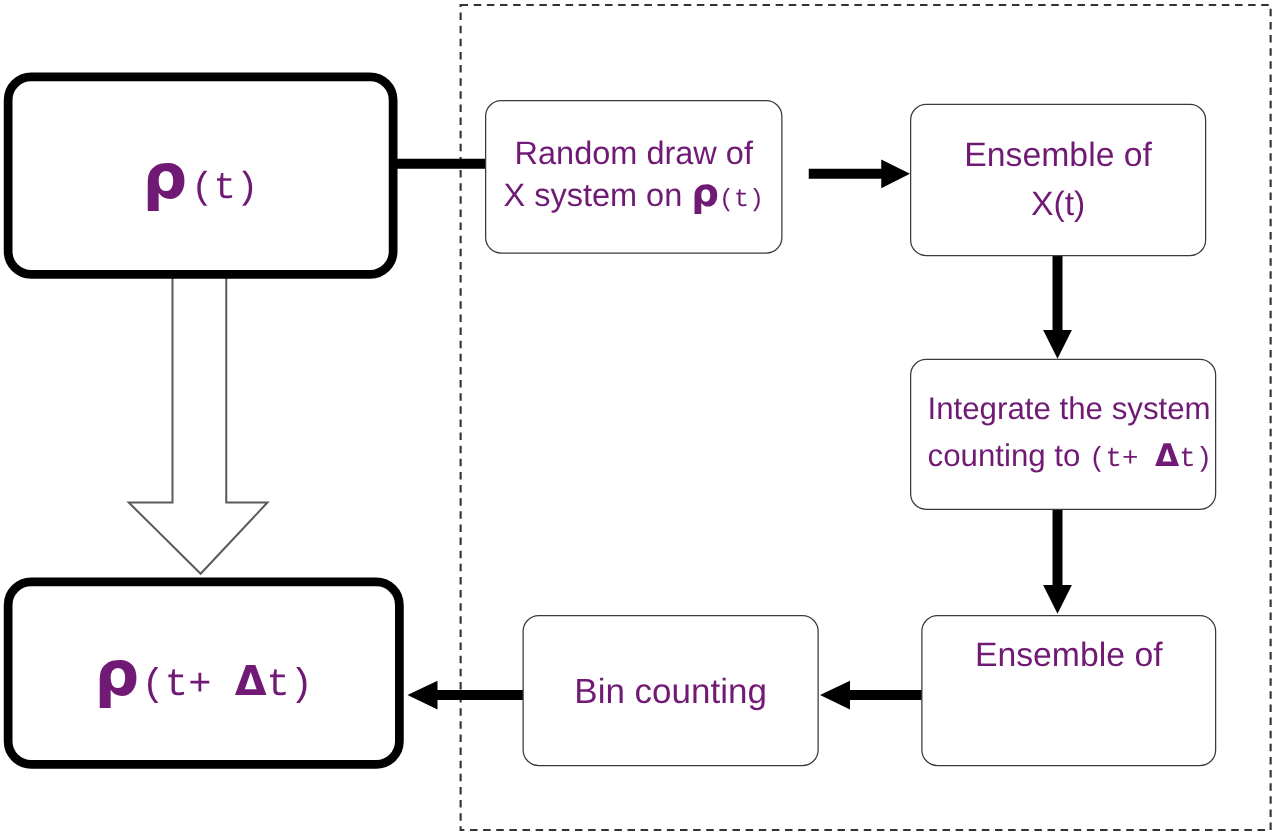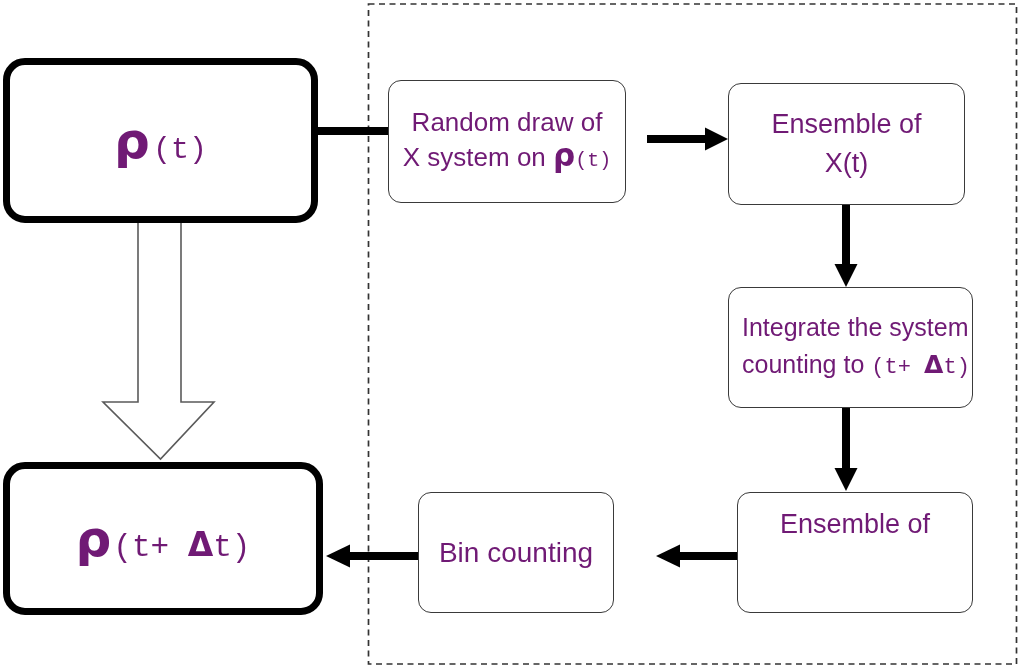--- a/index.html
+++ b/index.html
@@ -115,21 +115,21 @@
     <div class="t-d">Integrate the system</div>
     <div class="t-d">
       <span>counting to </span><span class="mono t-d-mono">(t+ </span><span class="delta t-d-delta">Δ</span><span class="mono t-d-mono">t)</span>
     </div>
   </div>
 
   <div class="box thin" style="left:737px; top:492px; width:236px; height:121px; justify-content:flex-start; padding-top:12px;">
     <div class="t-e">Ensemble of</div>
   </div>
 
-  <div class="box thin" style="left:418px; top:492px; width:196px; height:121px;">
+  <div class="box thin" style="left:418px; top:492px; width:237px; height:121px;">
     <div class="t-f">Bin counting</div>
   </div>
 
   <div class="box thick" style="left:3px; top:462px; width:320px; height:153px;">
     <div>
       <span class="rho-lg">ρ</span><span class="mono t-g-mono">(t+ </span><span class="delta t-g-delta">Δ</span><span class="mono t-g-mono" style="margin-left:0;">t)</span>
     </div>
   </div>
 
 </div>

